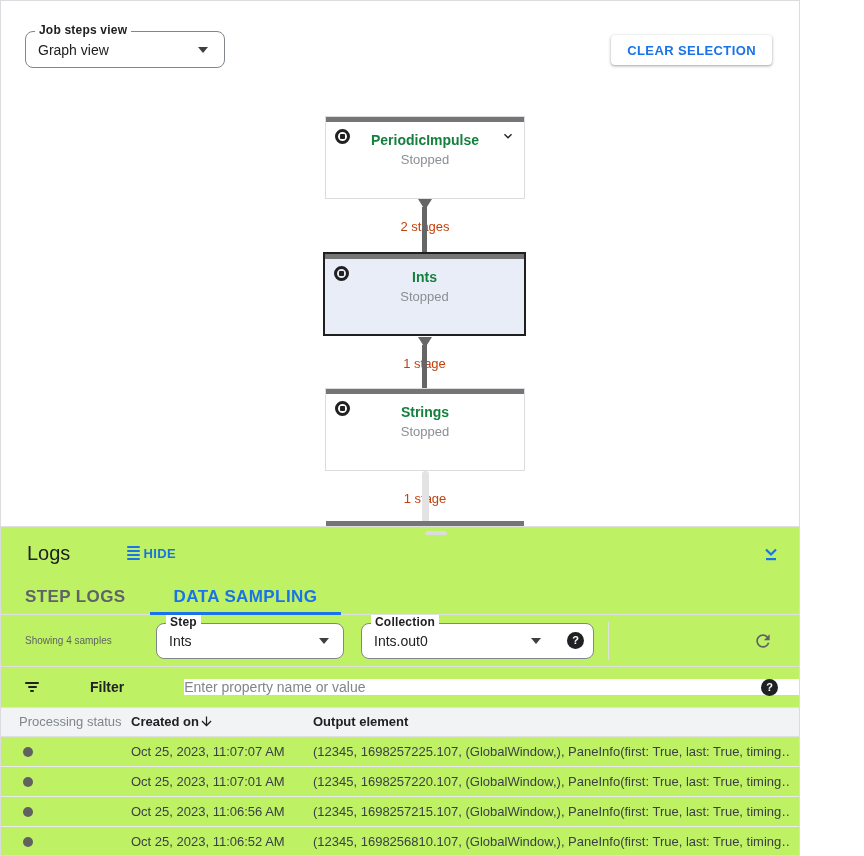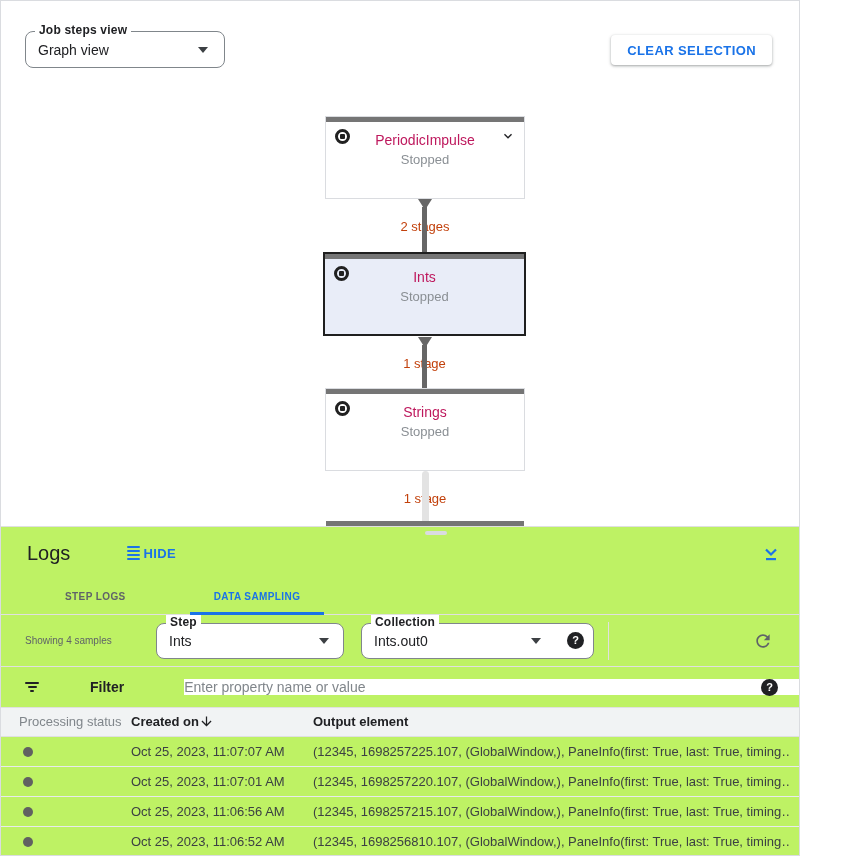--- a/index.html
+++ b/index.html
@@ -38,21 +38,21 @@
     text-align:right;
   }
 
   
   .node {
     position:absolute; width:200px; height:83px; background:#fff;
     border:1px solid #dadce0; text-align:center; cursor:pointer;
   }
   .node::before { content:""; position:absolute; top:0; left:0; right:0; height:5px; background:#757575; }
   .node.selected { background:#e9edf8; border:2px solid #1f1f1f; width:203px; height:84px; }
-  .node-title { display:block; padding-top:14px; font-size:14px; font-weight:400; color:#be185d; line-height:19px; }
+  .node-title { display:block; padding-top:14px; font-size:14px; font-weight:700; color:#15803d; line-height:19px; }
   .node-status { display:block; font-size:13px; color:#8a8f94; line-height:20px; }
   .node-stages { display:block; font-size:13px; color:#c2410c; line-height:18px;margin-top:48px; }
   .stop-icon {
     position:absolute; left:9px; top:12px; width:15px; height:15px;
     border:3px solid #212121; border-radius:50%;
   }
   .stop-icon::after { content:""; position:absolute; left:2px; top:2px; width:5px; height:5px; background:#212121; border-radius:1px; }
   .node-chevron { position:absolute; right:8px; top:11px; }
   .conn-arrow {
     position:absolute; width:0; height:0;
@@ -68,22 +68,22 @@
   .drag-handle { position:absolute; left:424px; top:4px; width:22px; height:4px; border-radius:2px; background:#dadce0; cursor:row-resize; }
   .logs-header { position:relative; height:52px; display:flex; align-items:center; }
   .logs-title { font-size:20px; color:#202124; margin-left:26px; }
   .hide-btn { display:flex; margin-left:57px; cursor:pointer; background:none; border:none; padding:0; }
   .hide-icon { display:flex; flex-direction:column; gap:2px; margin-right:3px; }
   .hide-icon i { display:block; width:13px; height:2px; background:#1a73e8; border-radius:1px; }
   .hide-label { color:#1a73e8; font-size:13px; font-weight:700; letter-spacing:.4px; font-family:"Liberation Sans",sans-serif; }
   .collapse-btn { position:absolute; right:19px; top:18px; width:18px; height:18px; background:none; border:none; cursor:pointer; padding:0; }
 
   .tabbar { height:36px; border-bottom:1px solid #e0e0e0; display:flex; }
-  .tab { position:relative; padding:0 24px; display:flex; align-items:center; font-size:10px; font-weight:700;
-         letter-spacing:.4px; color:#5f6368; cursor:pointer; background:none; border:none; font-family:"Liberation Sans",sans-serif;margin-left:40px; }
+  .tab { position:relative; padding:0 24px; display:flex; align-items:center; font-size:17px; font-weight:700;
+         letter-spacing:.4px; color:#5f6368; cursor:pointer; background:none; border:none; font-family:"Liberation Sans",sans-serif; }
   .tab.active { color:#1a73e8; }
   .tab.active::after { content:""; position:absolute; left:0; right:0; bottom:-1px; height:3px; background:#1a73e8; }
 
   .sampling-row { position:relative; height:52px; border-bottom:1px solid #e0e0e0; display:flex; align-items:center; }
   .showing-text { margin-left:24px; font-size:10px; color:#5f6368; }
   #stepSelect { left:155px; top:8px; width:188px; height:36px; }
   #stepSelect .dd-arrow { right:14px; }
   #collectionSelect { left:360px; top:8px; width:233px; height:36px; }
   #collectionSelect .dd-arrow { right:52px; }
   .help-icon {

